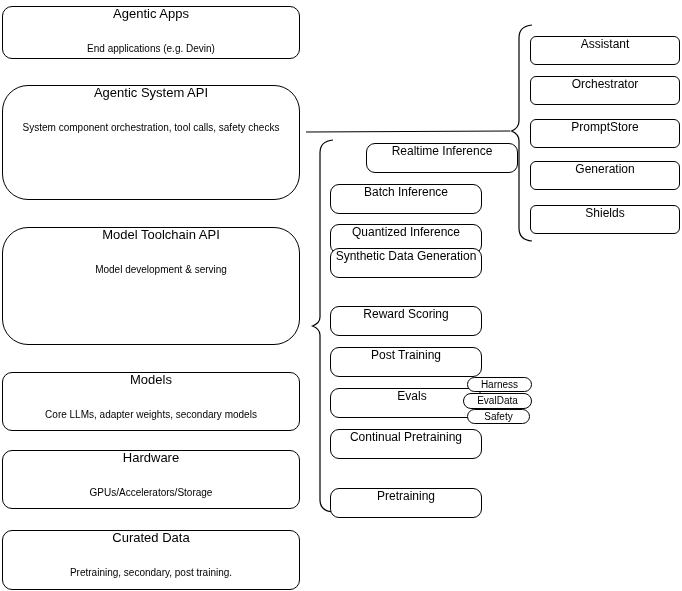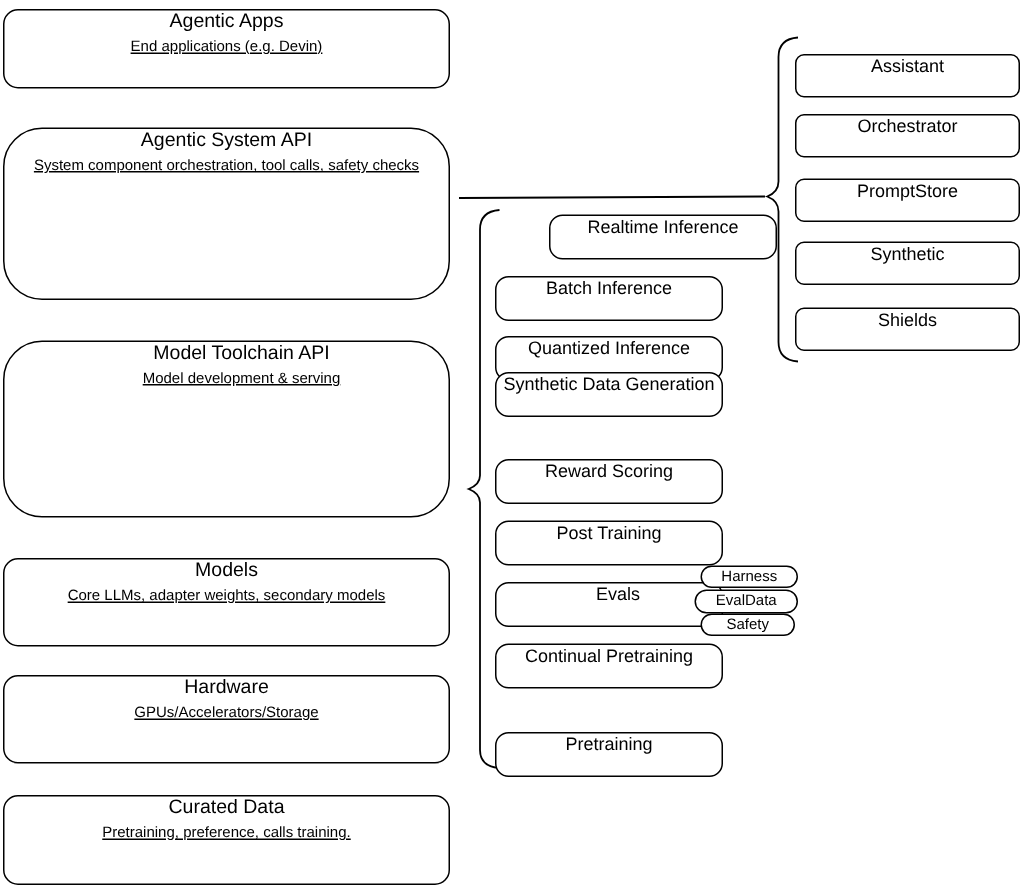--- a/index.html
+++ b/index.html
@@ -39,23 +39,22 @@
     width: 298px;
   }
   .lbox .title {
     font-size: 13px;
     line-height: 1.15;
     white-space: nowrap;
   }
   .lbox .subtitle {
     font-size: 10px;
     line-height: 1.1;
-    margin-top: 4px;
+    margin-top: 21px;
     white-space: nowrap;
-    text-decoration: underline;
   }
   .mbox {
     left: 330px;
     width: 152px;
     height: 30px;
     border-radius: 9px;
     font-size: 12px;
     white-space: nowrap;
   }
   .rbox {
@@ -116,21 +115,21 @@
     <div class="subtitle">Core LLMs, adapter weights, secondary models</div>
   </div>
 
   <div class="node lbox" style="top:450px; height:59px; border-radius:10px;">
     <div class="title">Hardware</div>
     <div class="subtitle">GPUs/Accelerators/Storage</div>
   </div>
 
   <div class="node lbox" style="top:530px; height:60px; border-radius:10px;">
     <div class="title">Curated Data</div>
-    <div class="subtitle">Pretraining, preference, calls training.</div>
+    <div class="subtitle">Pretraining, secondary, post training.</div>
   </div>
 
   <div class="node mbox" style="top:143px;margin-left:36px;">
     <span>Realtime Inference</span>
   </div>
   <div class="node mbox" style="top:184px;">
     <span>Batch Inference</span>
   </div>
   <div class="node mbox" style="top:224px;">
     <span>Quantized Inference</span>
@@ -167,19 +166,19 @@
   <div class="node rbox" style="top:36px;">
     <span>Assistant</span>
   </div>
   <div class="node rbox" style="top:76px;">
     <span>Orchestrator</span>
   </div>
   <div class="node rbox" style="top:119px;">
     <span>PromptStore</span>
   </div>
   <div class="node rbox" style="top:161px;">
-    <span>Synthetic</span>
+    <span>Generation</span>
   </div>
   <div class="node rbox" style="top:205px;">
     <span>Shields</span>
   </div>
 
 </div>
 
 </body></html>

